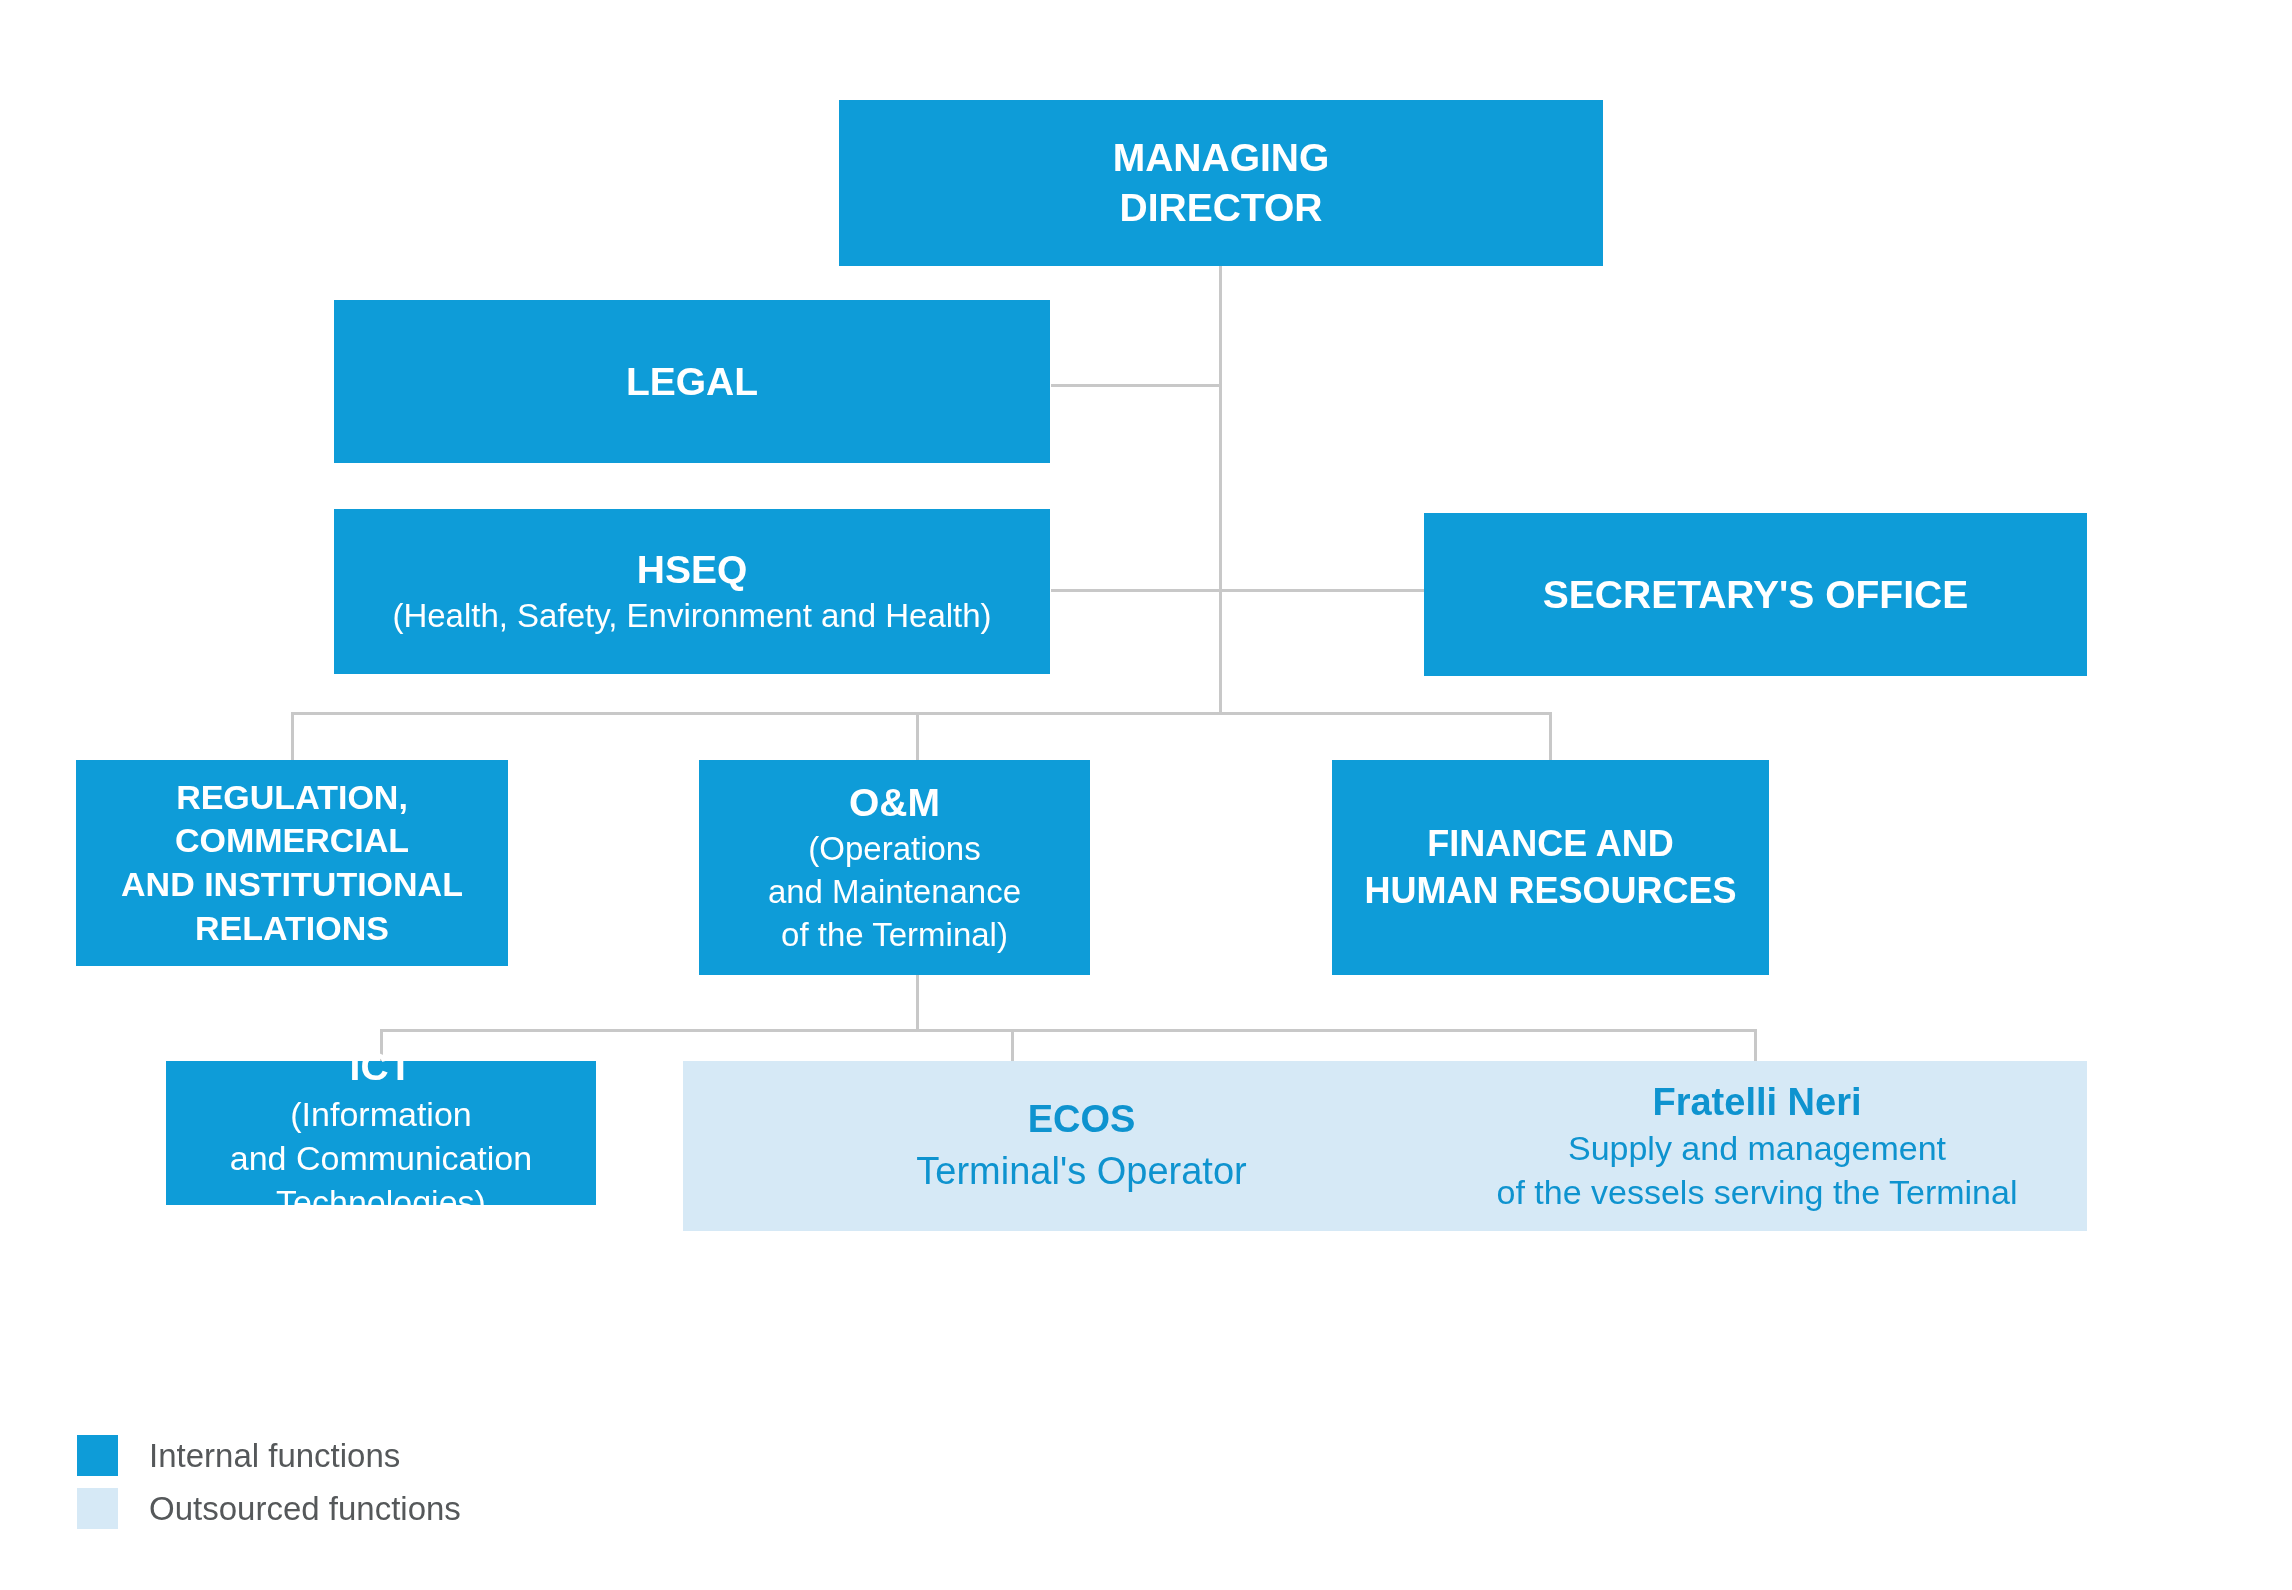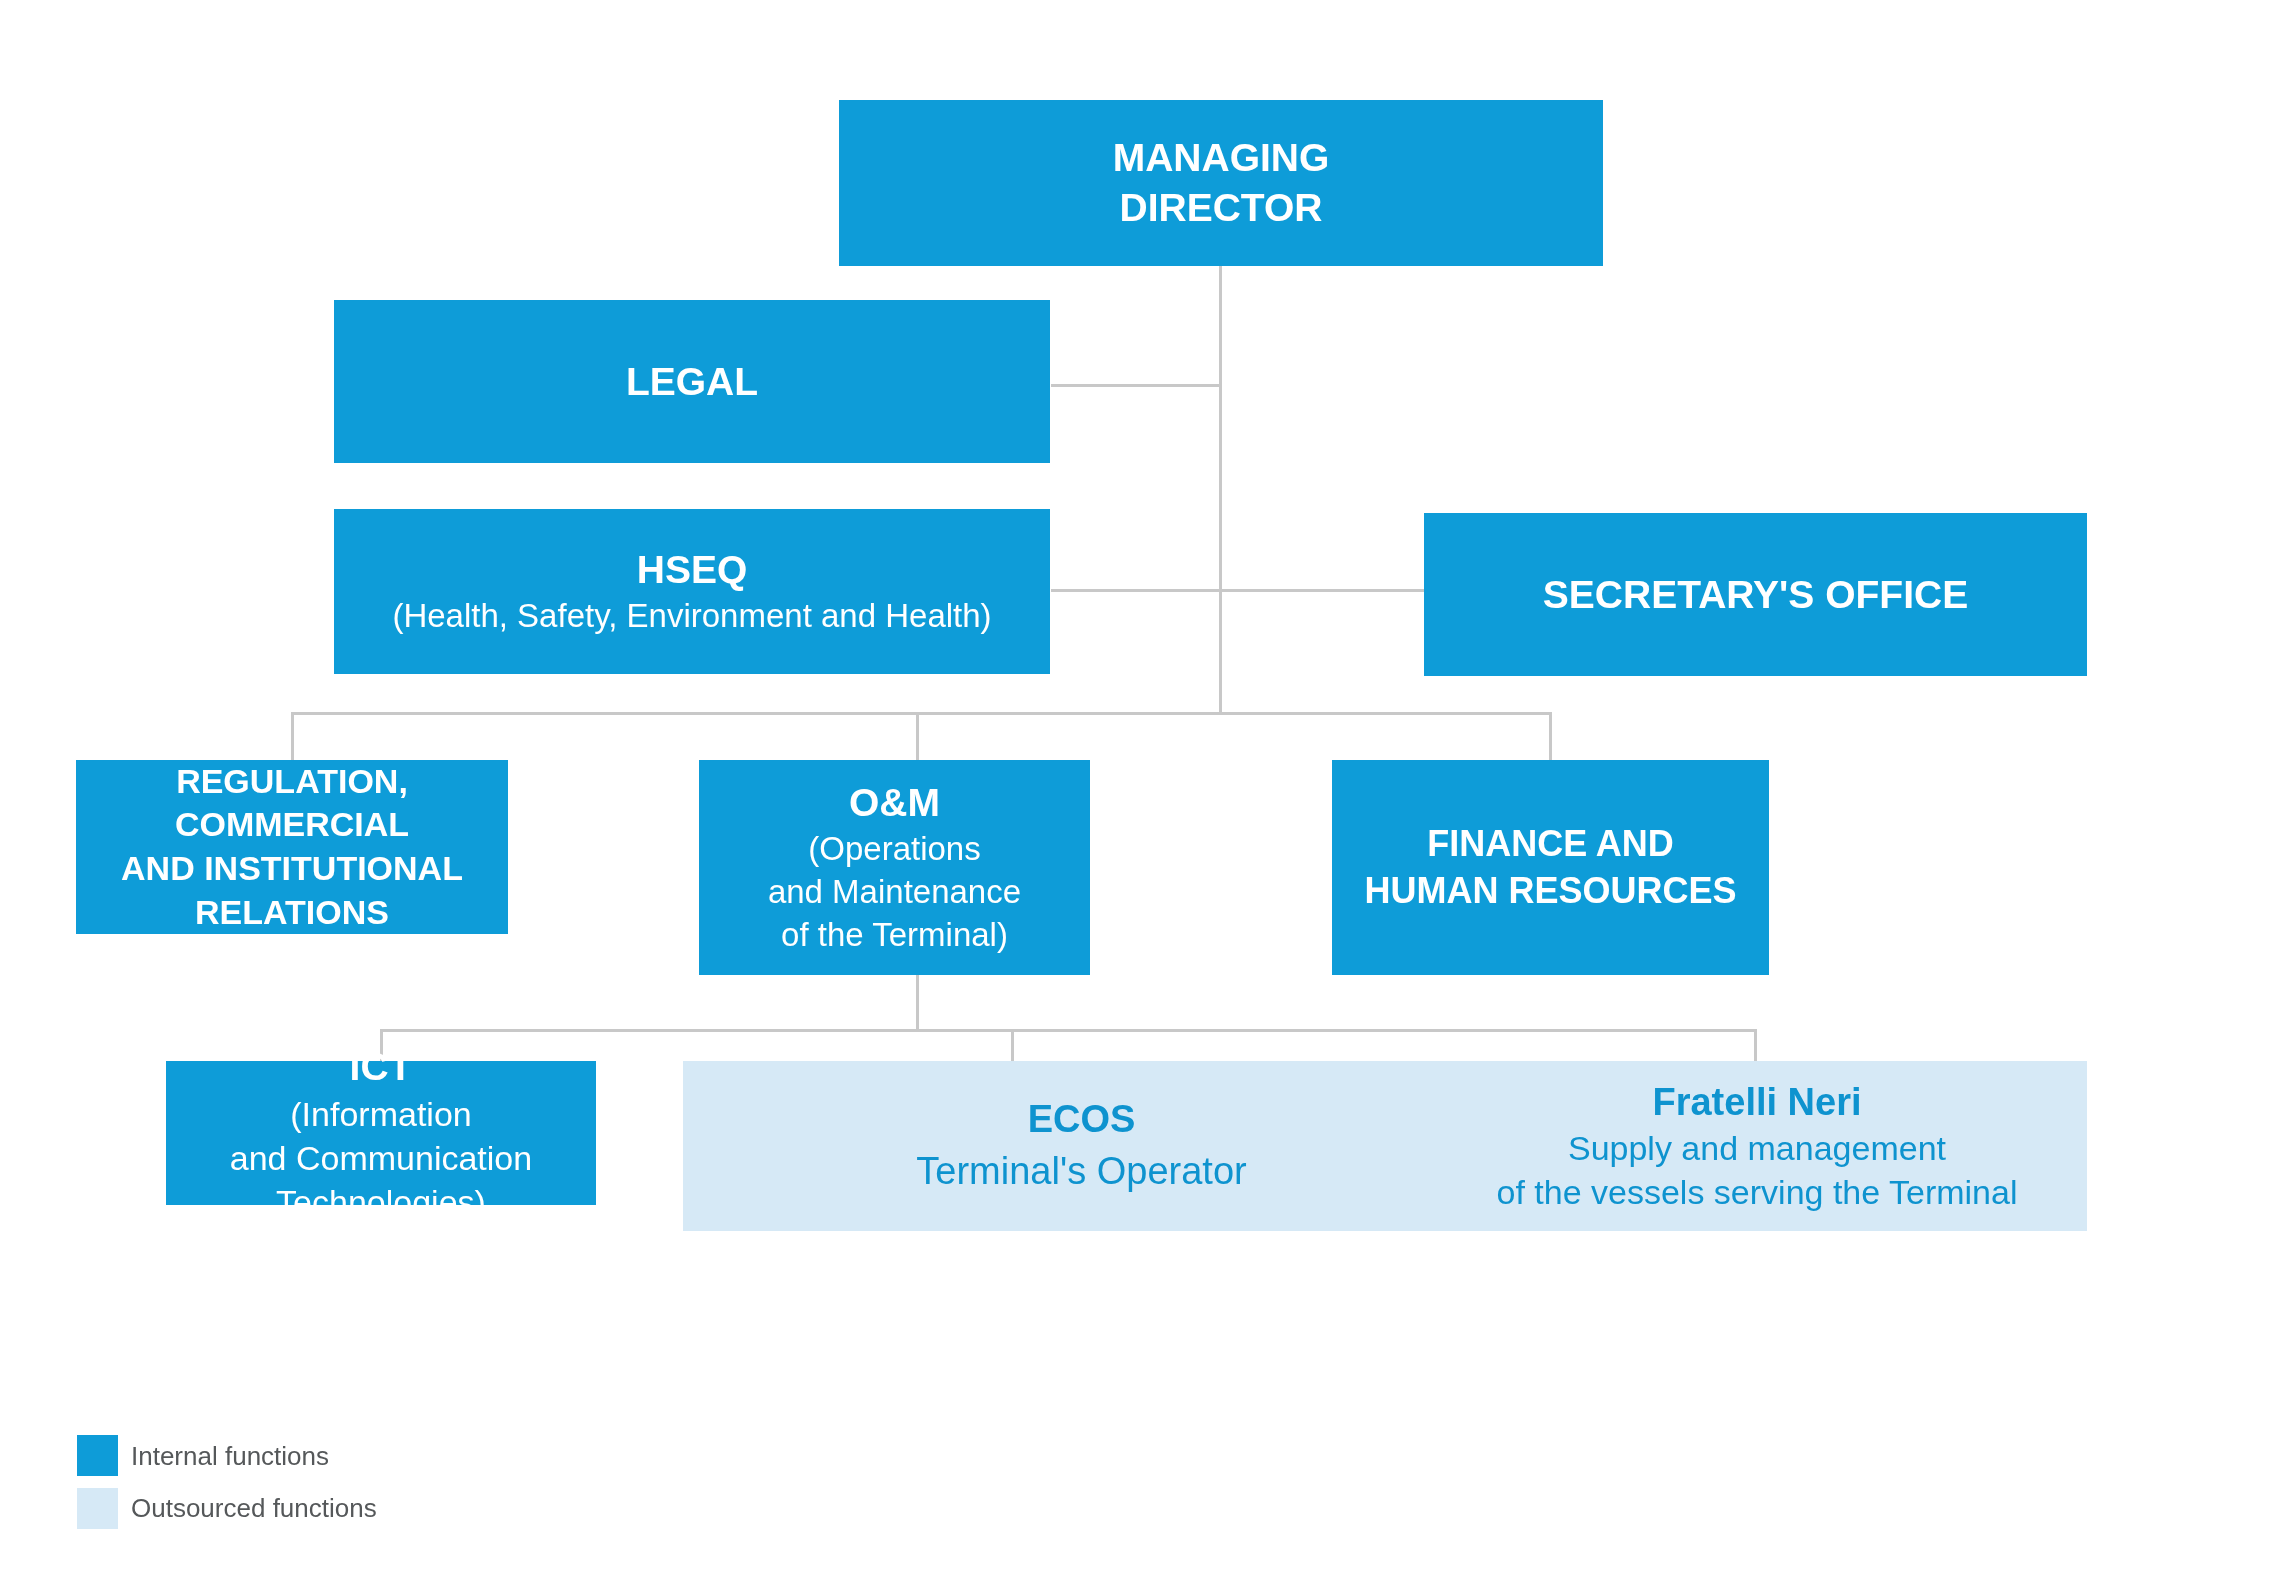--- a/index.html
+++ b/index.html
@@ -64,22 +64,22 @@
     align-items: center;
   }
   .swatch {
     width: 41px;
     height: 41px;
     flex: 0 0 auto;
   }
   .swatch.internal { background: var(--internal-fill, #0e9cd8); }
   .swatch.outsourced { background: var(--outsourced-fill, #d6e9f6); }
   .legend-label {
-    margin-left: 13px;
-    font-size: 26px;
+    margin-left: 31px;
+    font-size: 33px;
     line-height: 1;
     color: var(--legend-text, #55585a);
   }
 </style>
 </head>
 <body>
 
 <div class="canvas">
 
   <div class="line v" style="left:1219px; top:266px; height:449px;"></div>
@@ -106,21 +106,21 @@
 
   <div class="box" style="left:334px; top:509px; width:716px; height:165px;">
     <div class="title">HSEQ</div>
     <div class="sub">(Health, Safety, Environment and Health)</div>
   </div>
 
   <div class="box" style="left:1424px; top:513px; width:663px; height:163px;">
     <div class="title">SECRETARY'S OFFICE</div>
   </div>
 
-  <div class="box" style="left:76px; top:760px; width:432px; height:174px;">
+  <div class="box" style="left:76px; top:760px; width:432px; height:206px;">
     <div class="title fs38">REGULATION,</div>
     <div class="title fs38">COMMERCIAL</div>
     <div class="title fs38">AND INSTITUTIONAL</div>
     <div class="title fs38">RELATIONS</div>
   </div>
 
   <div class="box" style="left:699px; top:760px; width:391px; height:215px;">
     <div class="title">O&amp;M</div>
     <div class="sub">(Operations</div>
     <div class="sub">and Maintenance</div>

